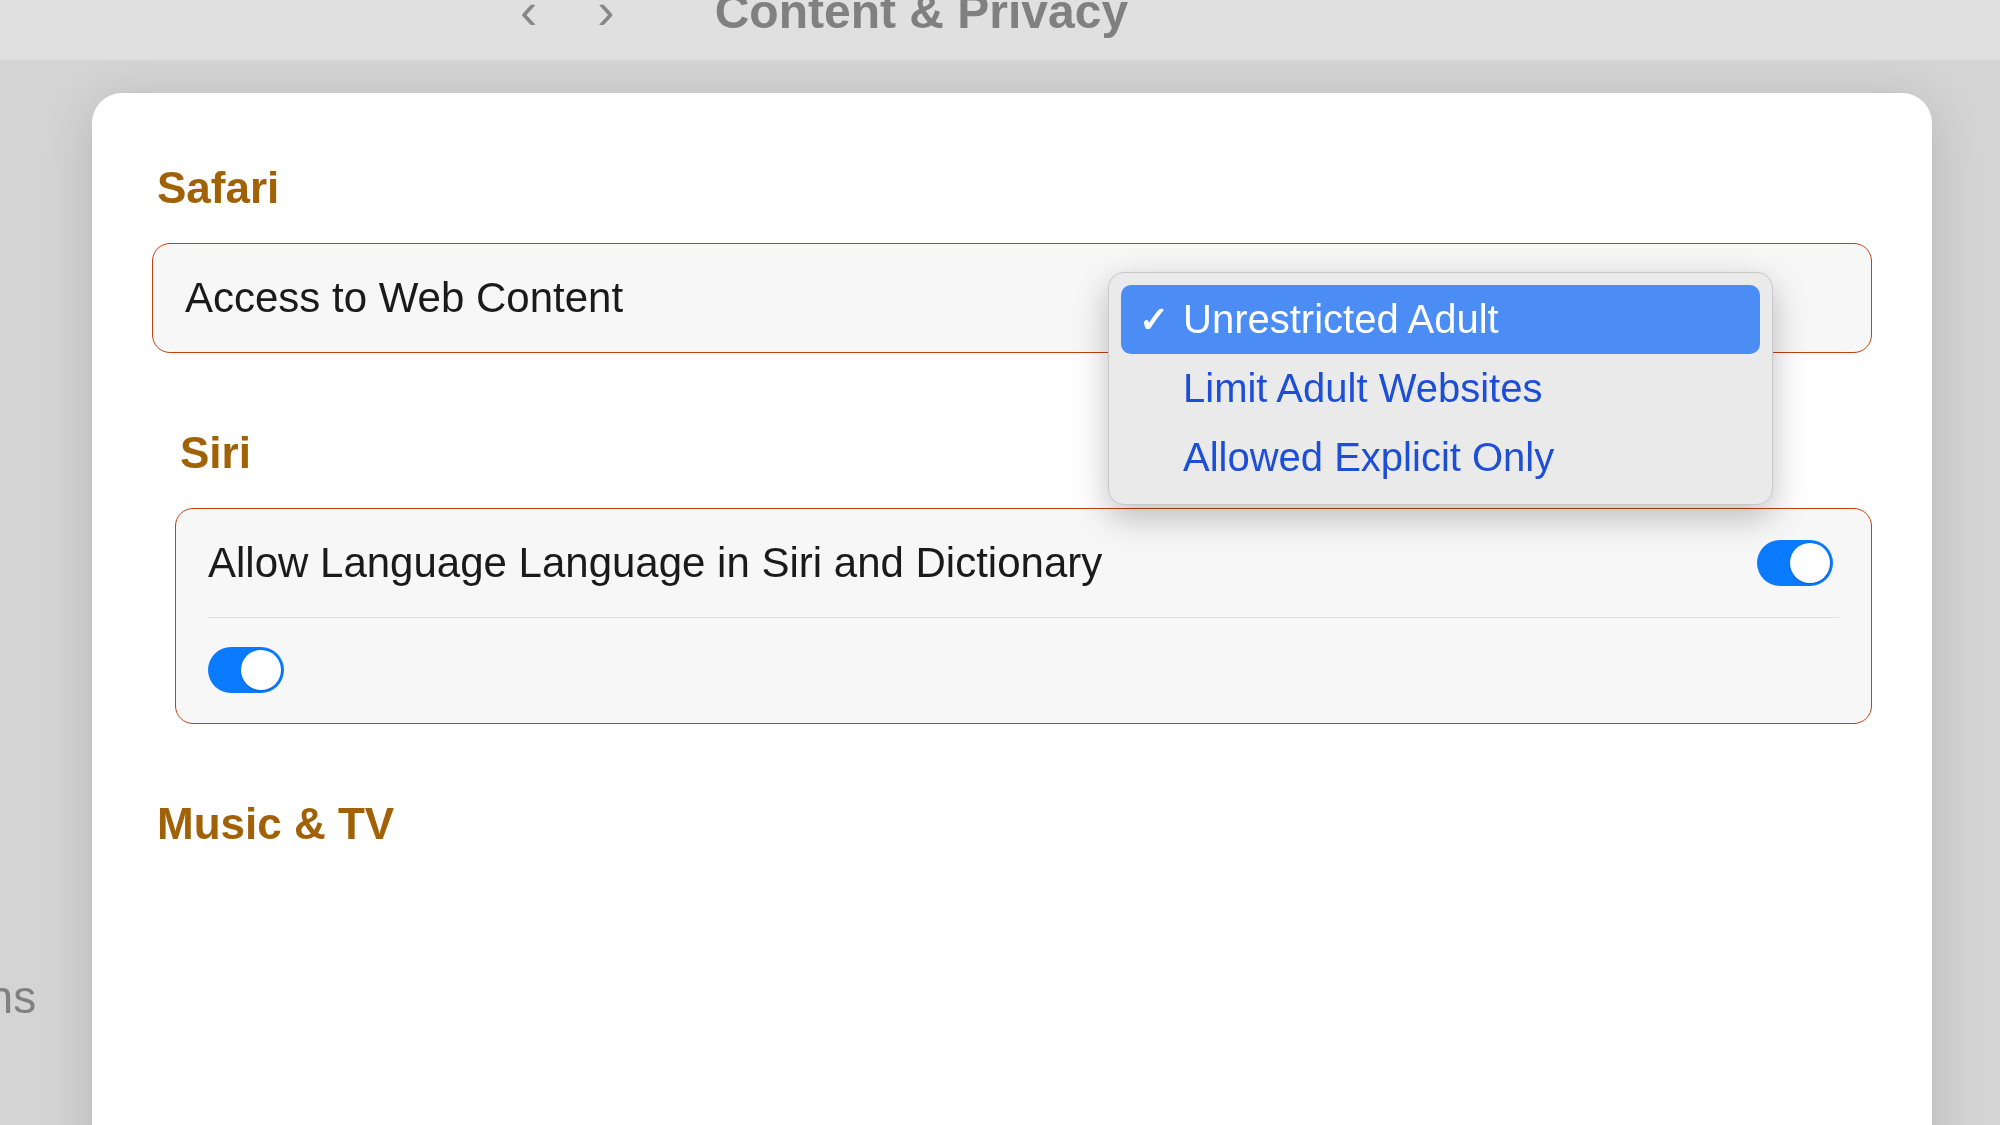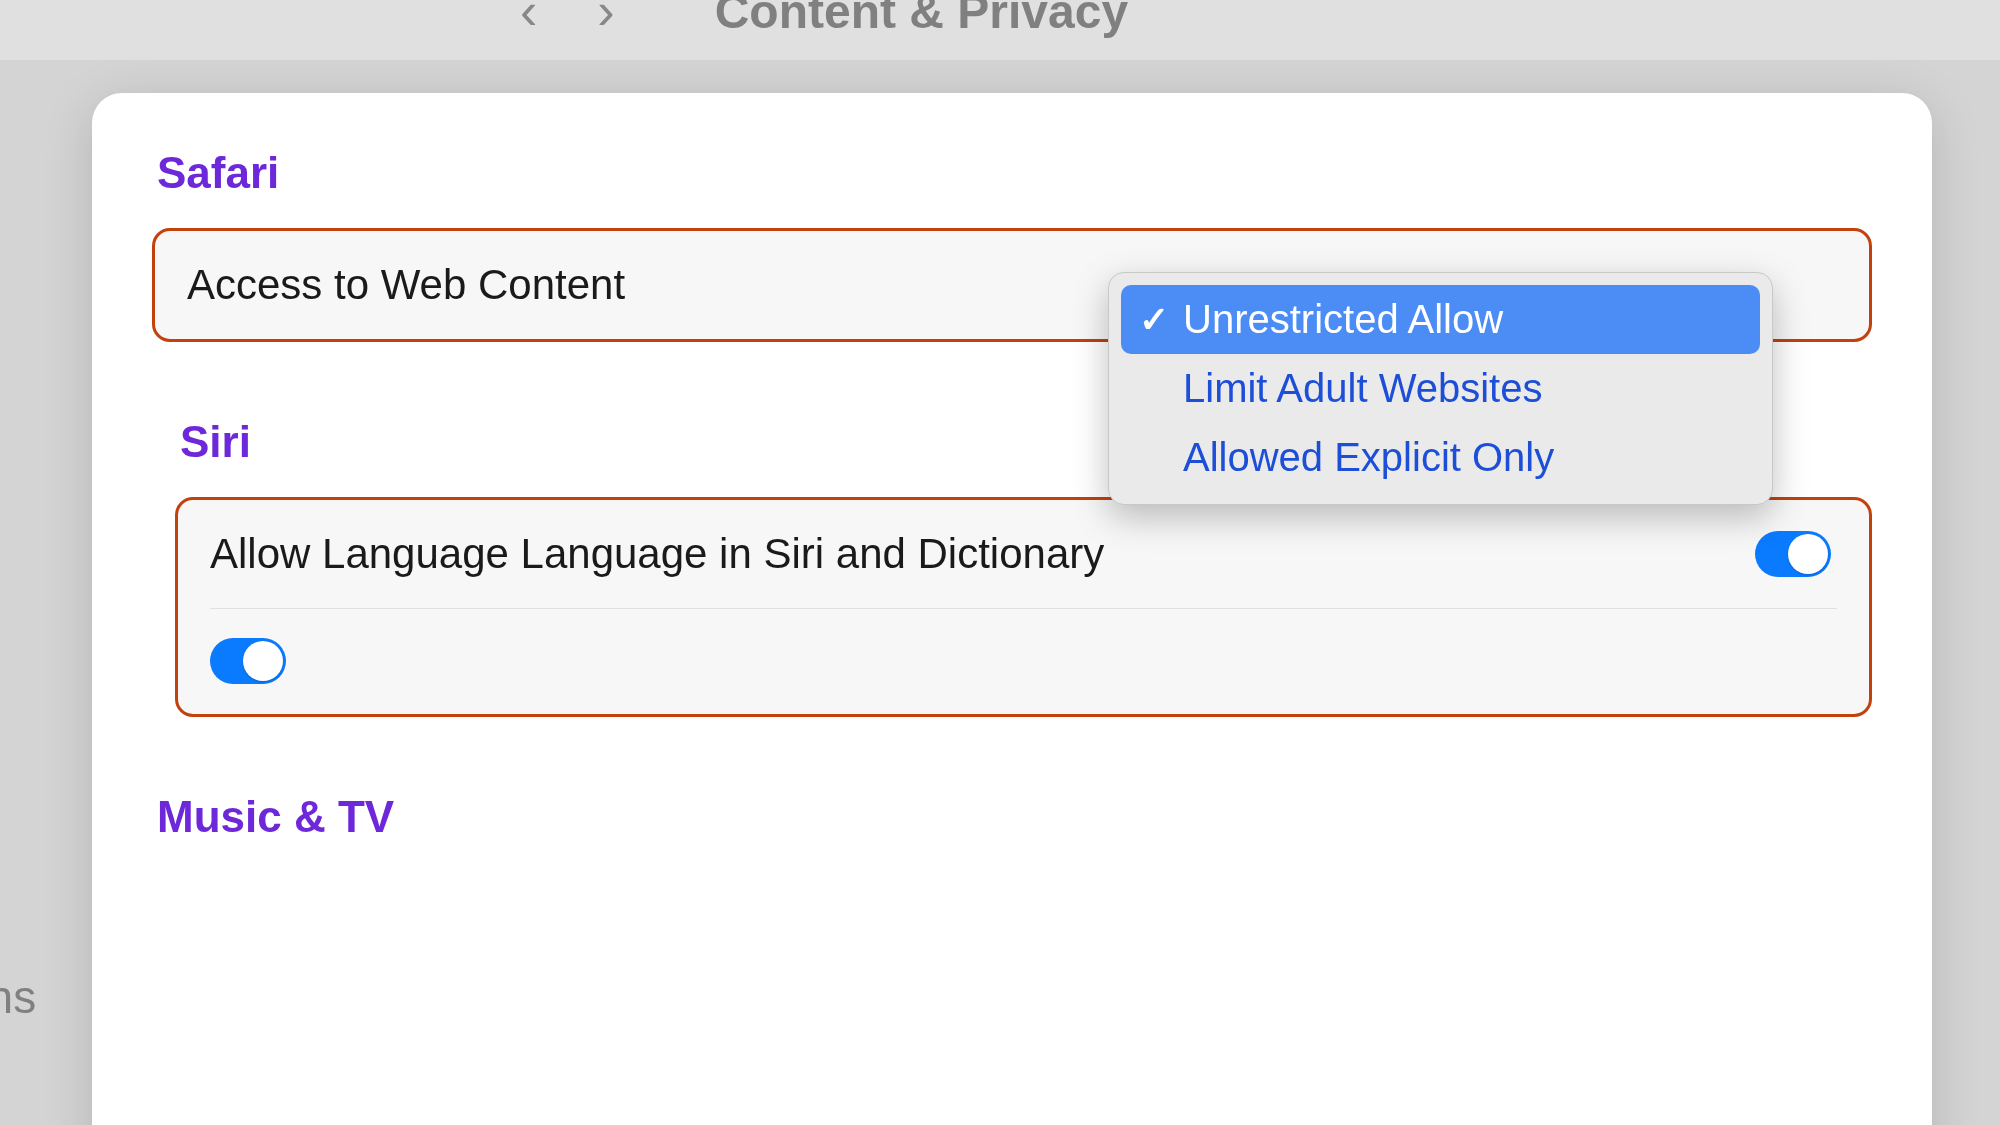--- a/index.html
+++ b/index.html
@@ -65,28 +65,29 @@
       height: 1100px;
       background: #ffffff;
       border-radius: 30px;
       box-shadow: 0 10px 50px rgba(0,0,0,0.15);
       padding: 55px 60px;
     }
     
     .section-header {
       font-size: 44px;
       font-weight: 700;
-      color: #6d28d9;
+      color: #a16207;
       margin-bottom: 30px;
       margin-left: 5px;
+      margin-top: 15px;
     }
     
     .section-group {
       background: #f7f7f7;
-      border: 3px solid #c2410c;
+      border: 1px solid #c2410c;
       border-radius: 18px;
       margin-bottom: 75px;
     }
     
     .setting-row {
       display: flex;
       align-items: center;
       justify-content: space-between;
       padding: 30px 38px 30px 32px;
       position: relative;
@@ -221,21 +222,21 @@
 
   <div class="section-music">
     <div class="section-header">Music &amp; TV</div>
   </div>
 
 </div>
 
 <div class="dropdown-menu">
   <div class="dropdown-item selected">
     <span class="checkmark">✓</span>
-    <span class="item-text">Unrestricted Allow</span>
+    <span class="item-text">Unrestricted Adult</span>
   </div>
   <div class="dropdown-item">
     <span class="checkmark hidden">✓</span>
     <span class="item-text">Limit Adult Websites</span>
   </div>
   <div class="dropdown-item">
     <span class="checkmark hidden">✓</span>
     <span class="item-text">Allowed Explicit Only</span>
   </div>
 </div>

